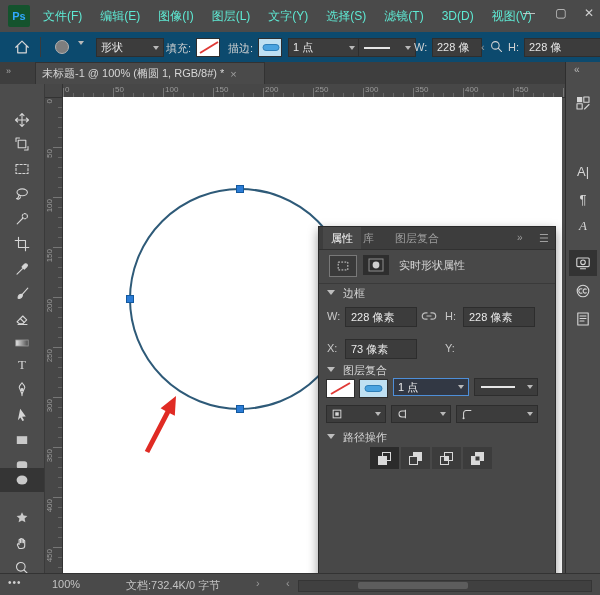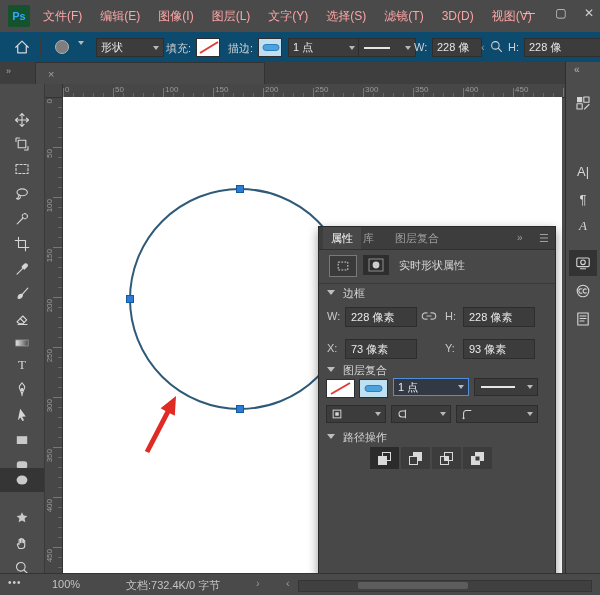--- a/index.html
+++ b/index.html
@@ -3,21 +3,21 @@
 <meta charset="utf-8">
 <style>
   html,body{margin:0;padding:0;background:#4c4c4c;width:600px;height:595px;overflow:hidden;
     font-family:"Liberation Sans",sans-serif;-webkit-font-smoothing:antialiased;}
   #app{position:relative;width:600px;height:595px;background:#4c4c4c;font-size:11px;color:#cfcfcf;}
   .abs{position:absolute;}
   
   #titlebar{left:0;top:0;width:600px;height:32px;background:#4a4a4a;border-bottom:1px solid #383838;}
   #ps-logo{left:8px;top:5px;width:22px;height:22px;background:#14532d;color:#31a8ff;font-weight:bold;
     font-size:11px;display:flex;align-items:center;justify-content:center;border-radius:2px;}
-  .menu-item{display:inline-block;padding:0 9px;line-height:32px;font-size:12px;color:#fca5a5;cursor:default;}
+  .menu-item{display:inline-block;padding:0 9px;line-height:32px;font-size:12px;color:#5eead4;cursor:default;}
   #menu-items{left:34px;top:0;height:32px;white-space:nowrap;}
   .winbtn{top:0;width:30px;height:26px;line-height:26px;text-align:center;color:#cfcfcf;font-size:12px;}
   
   #optionsbar{left:0;top:32px;width:600px;height:30px;background:#0c4a6e;border-bottom:1px solid #383838;white-space:nowrap;}
   .opt-label{top:9px;font-size:11px;color:#d2d2d2;}
   .opt-field{top:6px;height:17px;background:#3c3c3c;border:1px solid #2e2e2e;color:#e6e6e6;
     font-size:11px;line-height:17px;padding:0 4px;overflow:hidden;white-space:nowrap;}
   .combo{top:6px;height:17px;background:#3c3c3c;border:1px solid #2e2e2e;display:flex;align-items:center;
     padding:0 4px;color:#e6e6e6;font-size:11px;}
   .caret{width:0;height:0;border-left:3.5px solid transparent;border-right:3.5px solid transparent;
@@ -137,20 +137,21 @@
           <path d="M9.8 9.8l3.6 3.6"></path>
         </svg>
       </div>
     <div class="opt-label abs" style="left:508px;">H:</div>
     <div class="opt-field abs" style="left:524px;width:72px;">228 像</div>
   </div>
 
   <div id="tabstrip" class="abs">
     <div class="abs" style="left:6px;top:4px;font-size:9px;color:#aaa;">»</div>
     <div id="doctab" class="abs">
+      <span style="overflow:hidden;white-space:nowrap;">未标题-1 @ 100% (椭圆 1, RGB/8#) *</span>
       <span style="margin-left:6px;color:#9f9f9f;">×</span>
     </div>
   </div>
 
   <div id="hruler" class="ruler abs">
     <div class="tminor"></div>
       <div class="tmajor"></div>
   <span style="position: absolute; left: 21px; top: 1px;">0</span>
       <span style="position: absolute; left: 71px; top: 1px;">50</span>
       <span style="position: absolute; left: 121px; top: 1px;">100</span>
@@ -336,21 +337,20 @@
       <svg width="16" height="12" viewBox="0 0 16 12" fill="none" stroke="#bdbdbd" stroke-width="1.2">
           <path d="M6.5 2.8h-2a3.2 3.2 0 000 6.4h2M9.5 2.8h2a3.2 3.2 0 010 6.4h-2M5.5 6h5"></path>
         </svg>
     </div>
     <div class="p-label" style="left:126px;top:83px;">H:</div>
     <div class="p-field" style="left:144px;top:80px;width:60px;">228 像素</div>
 
     <div class="p-label" style="left:8px;top:115px;">X:</div>
     <div class="p-field" style="left:26px;top:112px;width:60px;">73 像素</div>
     <div class="p-label" style="left:126px;top:115px;">Y:</div>
-    <div class="p-field" style="left:144px;top:112px;width:60px;">93 像素</div>
 
     <span class="chev" style="left:8px;top:140px;"></span>
     <div class="sec-title" style="left:24px;top:136px;">图层复合</div>
 
     <div class="abs" style="left:7px;top:152px;width:27px;height:17px;background:#fff;border:1px solid #2d2d2d;">
       <svg width="27" height="17" viewBox="0 0 27 17">
           <line x1="4" y1="14" x2="23" y2="3" stroke="#e03a36" stroke-width="2"></line>
         </svg>
     </div>
     <div class="abs" style="left:40px;top:152px;width:27px;height:17px;background:#bfe0f2;border:1px solid #2d2d2d;">

